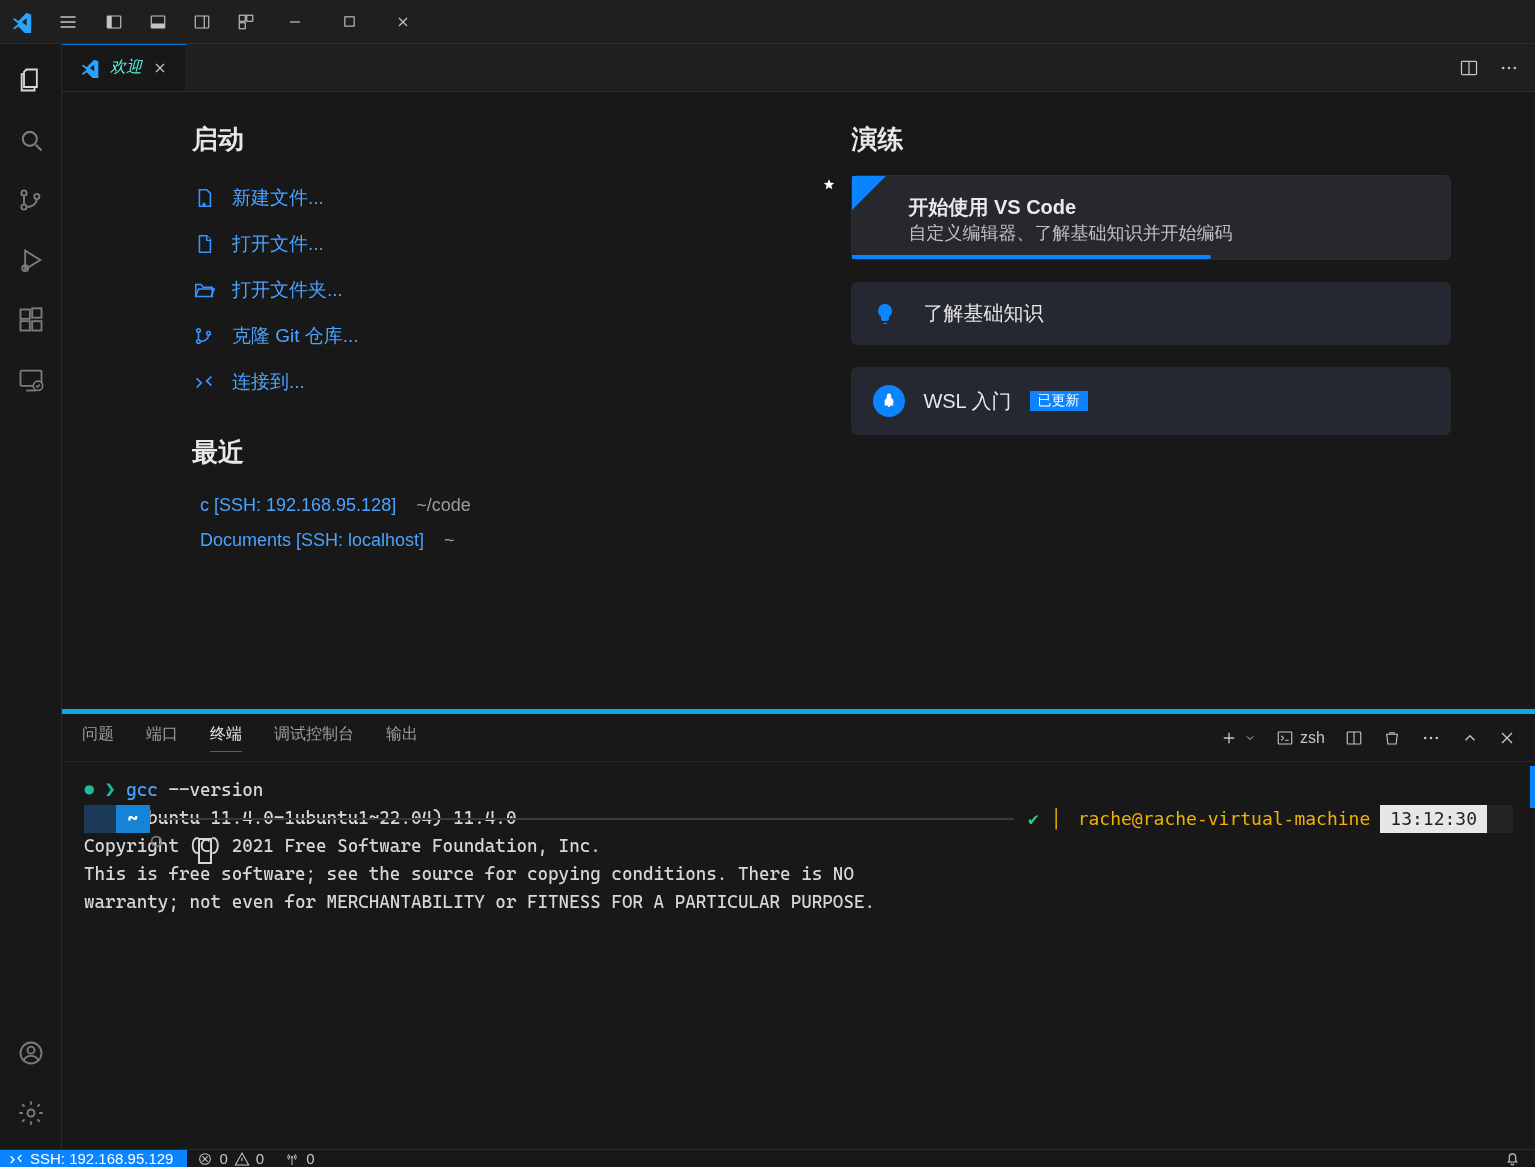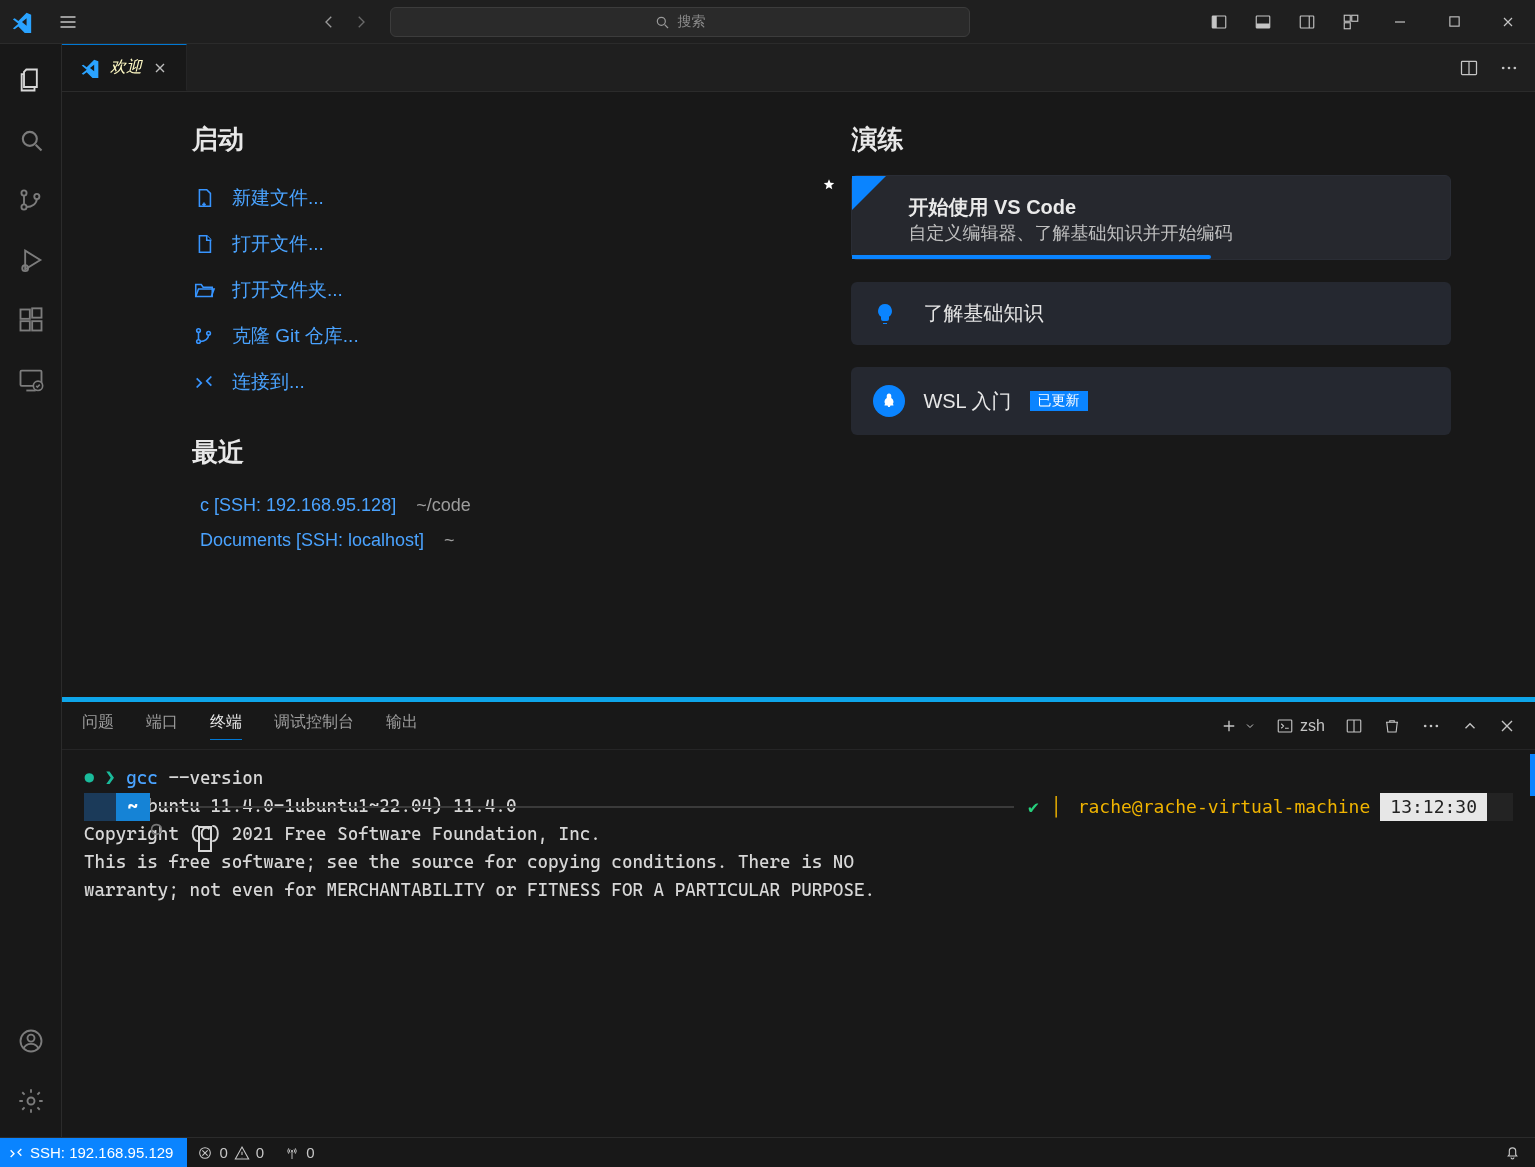--- a/index.html
+++ b/index.html
@@ -25,21 +25,21 @@
   .activitybar .abitem { height:60px; display:flex; align-items:center; justify-content:center; color:#7c7c7c; cursor:pointer; }
   .activitybar .abitem.active { color:#d7d7d7; }
   .activitybar .bottom { padding-bottom:6px; }
 
   .content { flex:1; display:flex; flex-direction:column; min-width:0; }
 
   
   .tabsrow { height:48px; background:#1f1f1f; display:flex; align-items:stretch; border-bottom:1px solid #2b2b2b; }
   .tab { background:#181818; display:flex; align-items:center; gap:10px; padding:0 18px; border-right:1px solid #252526; cursor:pointer;}
   .tab.active { border-bottom:1px solid #181818; border-top:1px solid #0078d4;}
-  .tab .tabtitle { font-size:16px; font-style:italic; color:#fef9c3; }
+  .tab .tabtitle { font-size:16px; font-style:italic; color:#5eead4; }
   .tab .close { color:#bdbdbd; }
   .tabsrow .spacer { flex:1; background:#1f1f1f; }
   .tabsrow .tabactions { display:flex; align-items:center; gap:20px; padding:0 16px; color:#c5c5c5; }
 
   
   .welcome { flex:1; background:#181818; display:flex; padding:30px 40px 0 130px; gap:60px; overflow:auto; }
   .wcol { flex:0 0 46%; }
   .wh2 { font-size:26px; font-weight:600; color:#e8e8e8; margin-bottom:18px; }
   .startlist, .recentlist { list-style:none; }
   .startlist li { display:flex; align-items:center; gap:16px; padding:10px 0; color:#4aa3ff; font-size:19px; cursor:pointer;}
@@ -90,60 +90,39 @@
   .sp-end { background:#3a3a3a; width:26px; height:28px; opacity:.35;}
   .cursorbox { position:absolute; left:136px; bottom:52px; width:14px; height:26px; border:2px solid #d7d7d7;}
   .cursordot { position:absolute; left:88px; bottom:60px; color:#777; font-size:22px;}
 
   .term-scroll { position:absolute; right:0; top:52px; width:4px; height:40px; background:#0a84ff; }
   .panel .term-scroll { top:0;}
   .panel-inner { position:relative; flex:1;}
   .panel-inner .term-scroll { position:absolute; right:0; top:4px; width:5px; height:42px; background:#0a84ff;}
 
   
-  .statusbar { height:30px; background:#181818; border-top:1px solid #2b2b2b; display:flex; align-items:center; font-size:15px; color:#cccccc;}
+  .statusbar { height:18px; background:#181818; border-top:1px solid #2b2b2b; display:flex; align-items:center; font-size:15px; color:#cccccc;}
   .statusbar .remote { background:#0a84ff; color:#fff; height:100%; display:flex; align-items:center; gap:6px; padding:0 14px 0 8px; cursor:pointer;}
   .statusbar .sitem { display:flex; align-items:center; gap:6px; padding:0 10px; cursor:pointer; color:#c7c7c7;}
   .statusbar .sp { flex:1; }
   .statusbar .bell { padding:0 14px; cursor:pointer;}
 </style>
 </head>
 <body style="transform: scale(1);">
 
 <div class="titlebar">
   <div class="logo">
     <svg width="22" height="22" viewBox="0 0 24 24">
         <path fill="#2aa3ff" d="M17 2l-9 9-4-3-2 1 6 5-6 5 2 1 4-3 9 9 5-2V4l-5-2zm0 6v8l-5-4 5-4z"></path>
       </svg>
   </div>
   <div class="menu-btn">
     <svg width="20" height="20" viewBox="0 0 24 24">
         <path stroke="#c5c5c5" stroke-width="1.6" d="M3 6h18M3 12h18M3 18h18"></path>
       </svg>
-  </div>
-  <div class="center">
-    <div class="nav-arrows">
-      <span>
-          <svg width="18" height="18" viewBox="0 0 24 24">
-            <path fill="none" stroke="#9a9a9a" stroke-width="1.8" d="M15 5l-7 7 7 7"></path>
-          </svg>
-        </span>
-      <span>
-          <svg width="18" height="18" viewBox="0 0 24 24">
-            <path fill="none" stroke="#6a6a6a" stroke-width="1.8" d="M9 5l7 7-7 7"></path>
-          </svg>
-        </span>
-    </div>
-    <div class="searchbox">
-      <svg width="16" height="16" viewBox="0 0 24 24">
-          <circle cx="11" cy="11" r="6" fill="none" stroke="#9a9a9a" stroke-width="1.8"></circle>
-          <path stroke="#9a9a9a" stroke-width="1.8" d="M16 16l5 5"></path>
-        </svg>
-      <span>搜索</span>
-    </div>
   </div>
   <div class="title-right">
     <div class="ticon">
         <svg width="18" height="18" viewBox="0 0 24 24">
           <rect x="3" y="4" width="18" height="16" rx="1" fill="none" stroke="#c5c5c5" stroke-width="1.5"></rect>
           <rect x="3" y="4" width="6" height="16" fill="#c5c5c5"></rect>
         </svg>
       </div>
     <div class="ticon">
         <svg width="18" height="18" viewBox="0 0 24 24">

